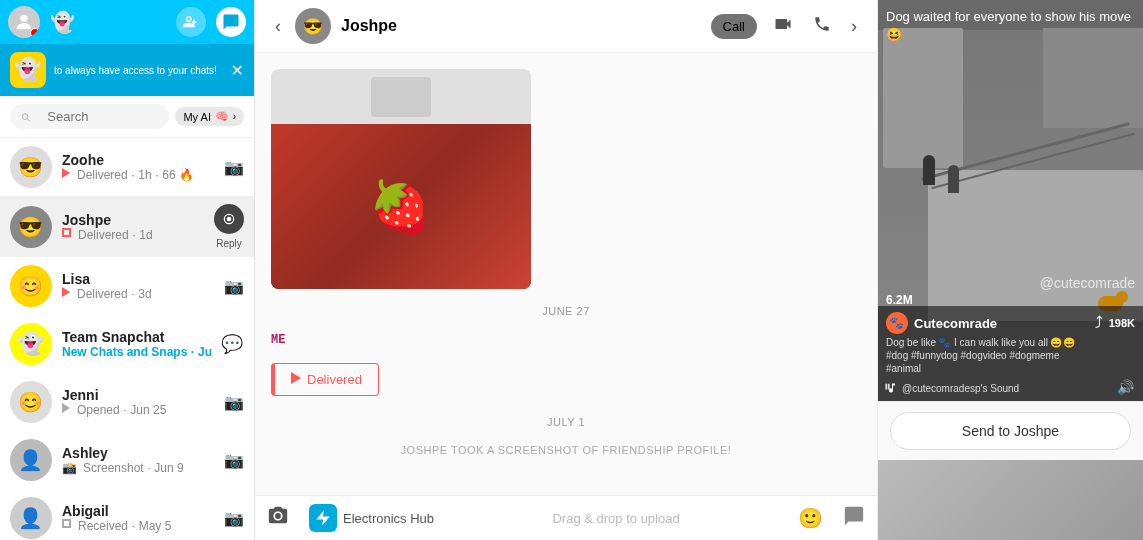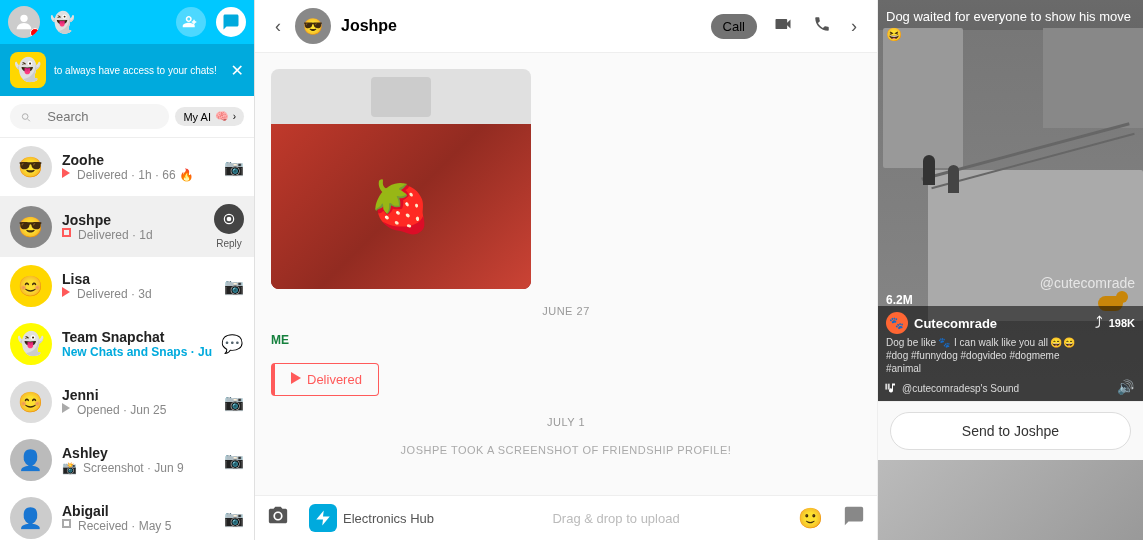--- a/index.html
+++ b/index.html
@@ -271,21 +271,21 @@
 
         <div style="position:absolute;top:0;left:0;right:0;height:25%;background:#e0e0e0;display:flex;align-items:center;justify-content:center;">
           <div style="width:60px;height:40px;background:#ccc;border-radius:4px;"></div>
         </div>
         <div style="position:absolute;top:25%;left:0;right:0;bottom:0;background:linear-gradient(135deg,#c0392b 0%,#922b21 50%,#cb4335 100%);display:flex;align-items:center;justify-content:center;font-size:50px;">🍓</div>
       </div>
     </div>
 
     <div class="date-divider">JUNE 27</div>
 
-    <div style="font-size:12px;color:#15803d;font-weight:600;margin-bottom:4px;">ME</div>
+    <div style="font-size:12px;color:#be185d;font-weight:600;margin-bottom:4px;font-family:Liberation Mono, monospace;">ME</div>
 
     <div class="msg-delivered">
       <div class="delivered-label">
         <span class="delivered-arrow-big"></span>
         <span>Delivered</span>
       </div>
     </div>
 
     <div class="date-divider">JULY 1</div>
 

